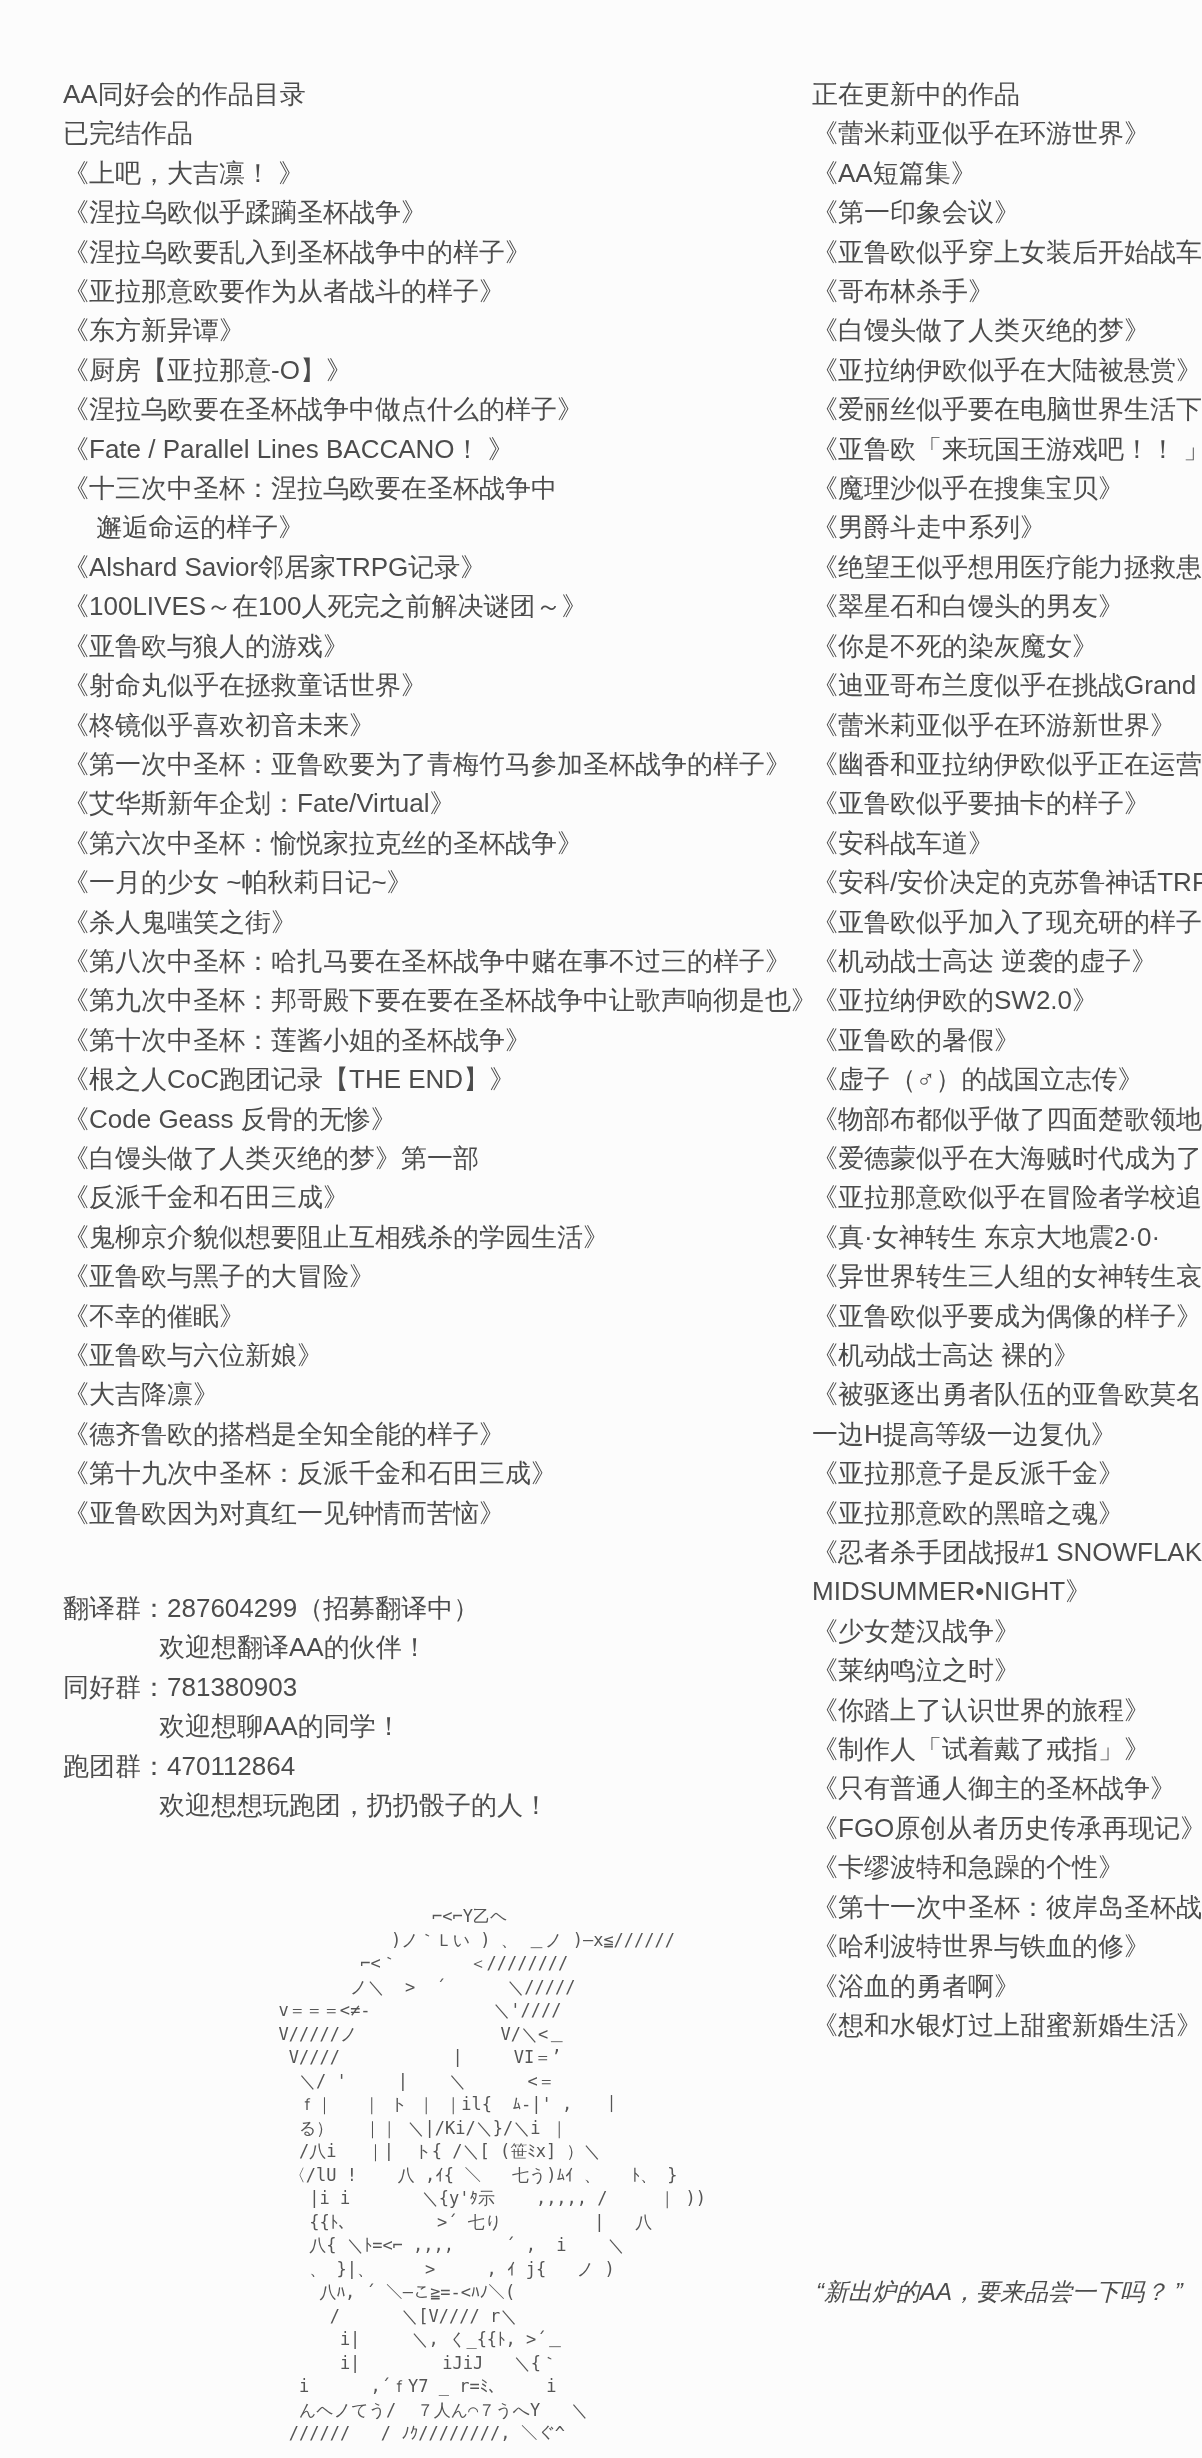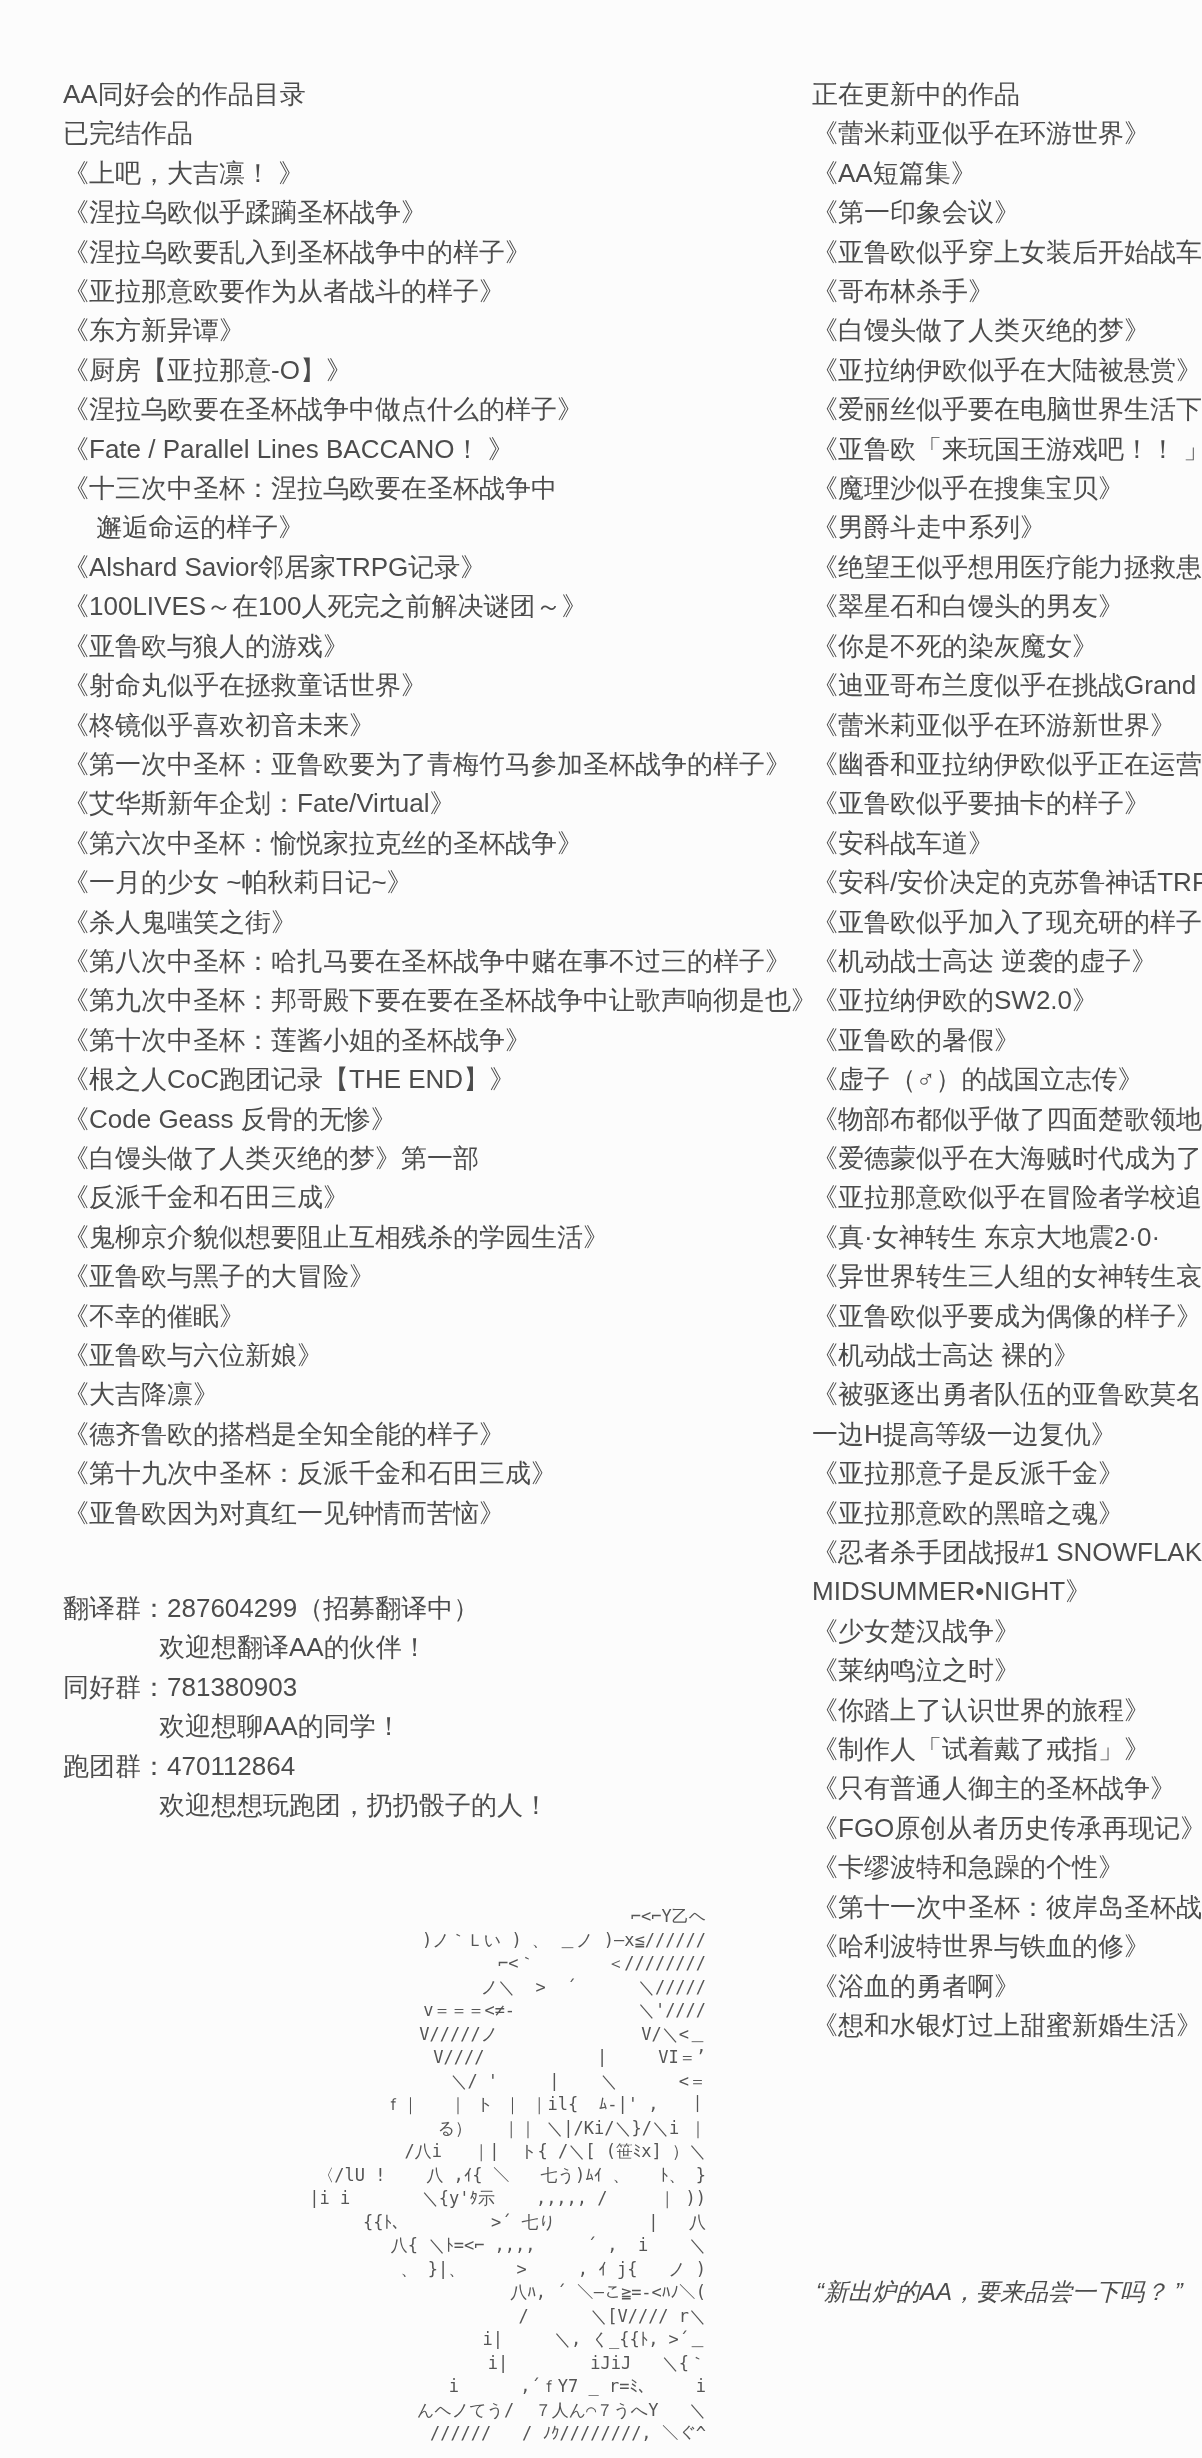--- a/index.html
+++ b/index.html
@@ -23,21 +23,20 @@
   .gnote{padding-left:96px;}
   .ascii-art{
     position:absolute;
     left:258px;top:1905px;
     margin:0;
     font-family:"DejaVu Sans Mono","Liberation Mono",monospace;
     font-size:17px;
     line-height:23.5px;
     color:#555555;
     white-space:pre;
-    text-align:right;
   }
   .speech{
     position:absolute;
     left:816px;top:2272px;
     font-size:24px;
     line-height:39.4px;
     white-space:pre;
     font-style:italic;
   }
 </style>

